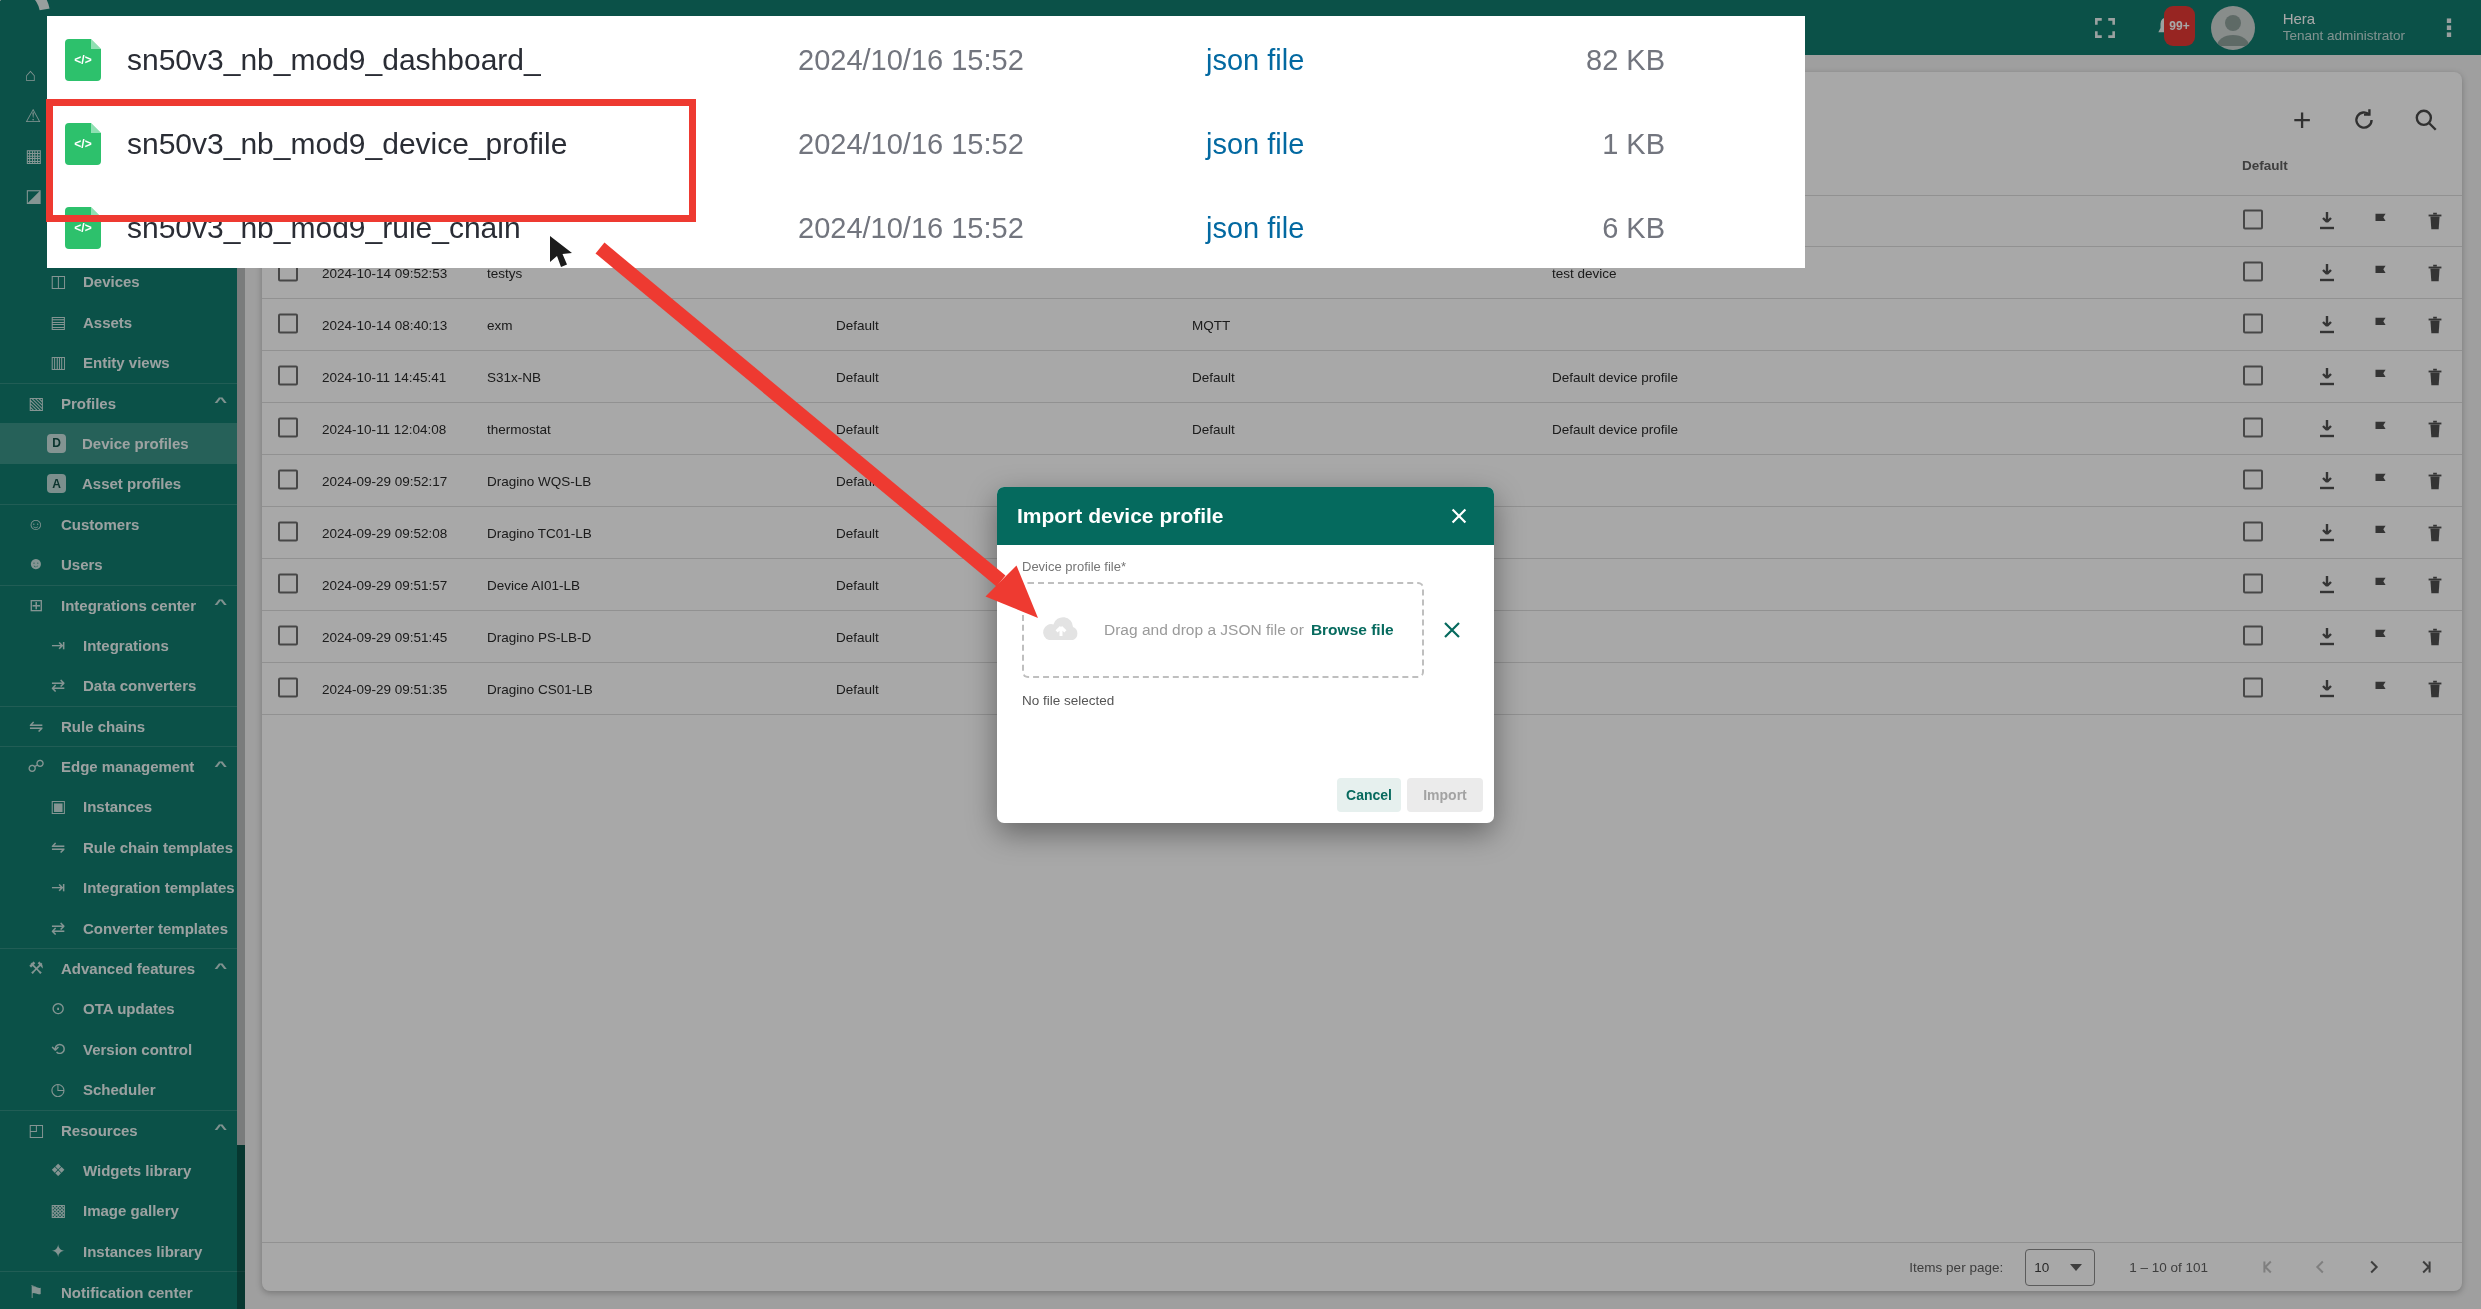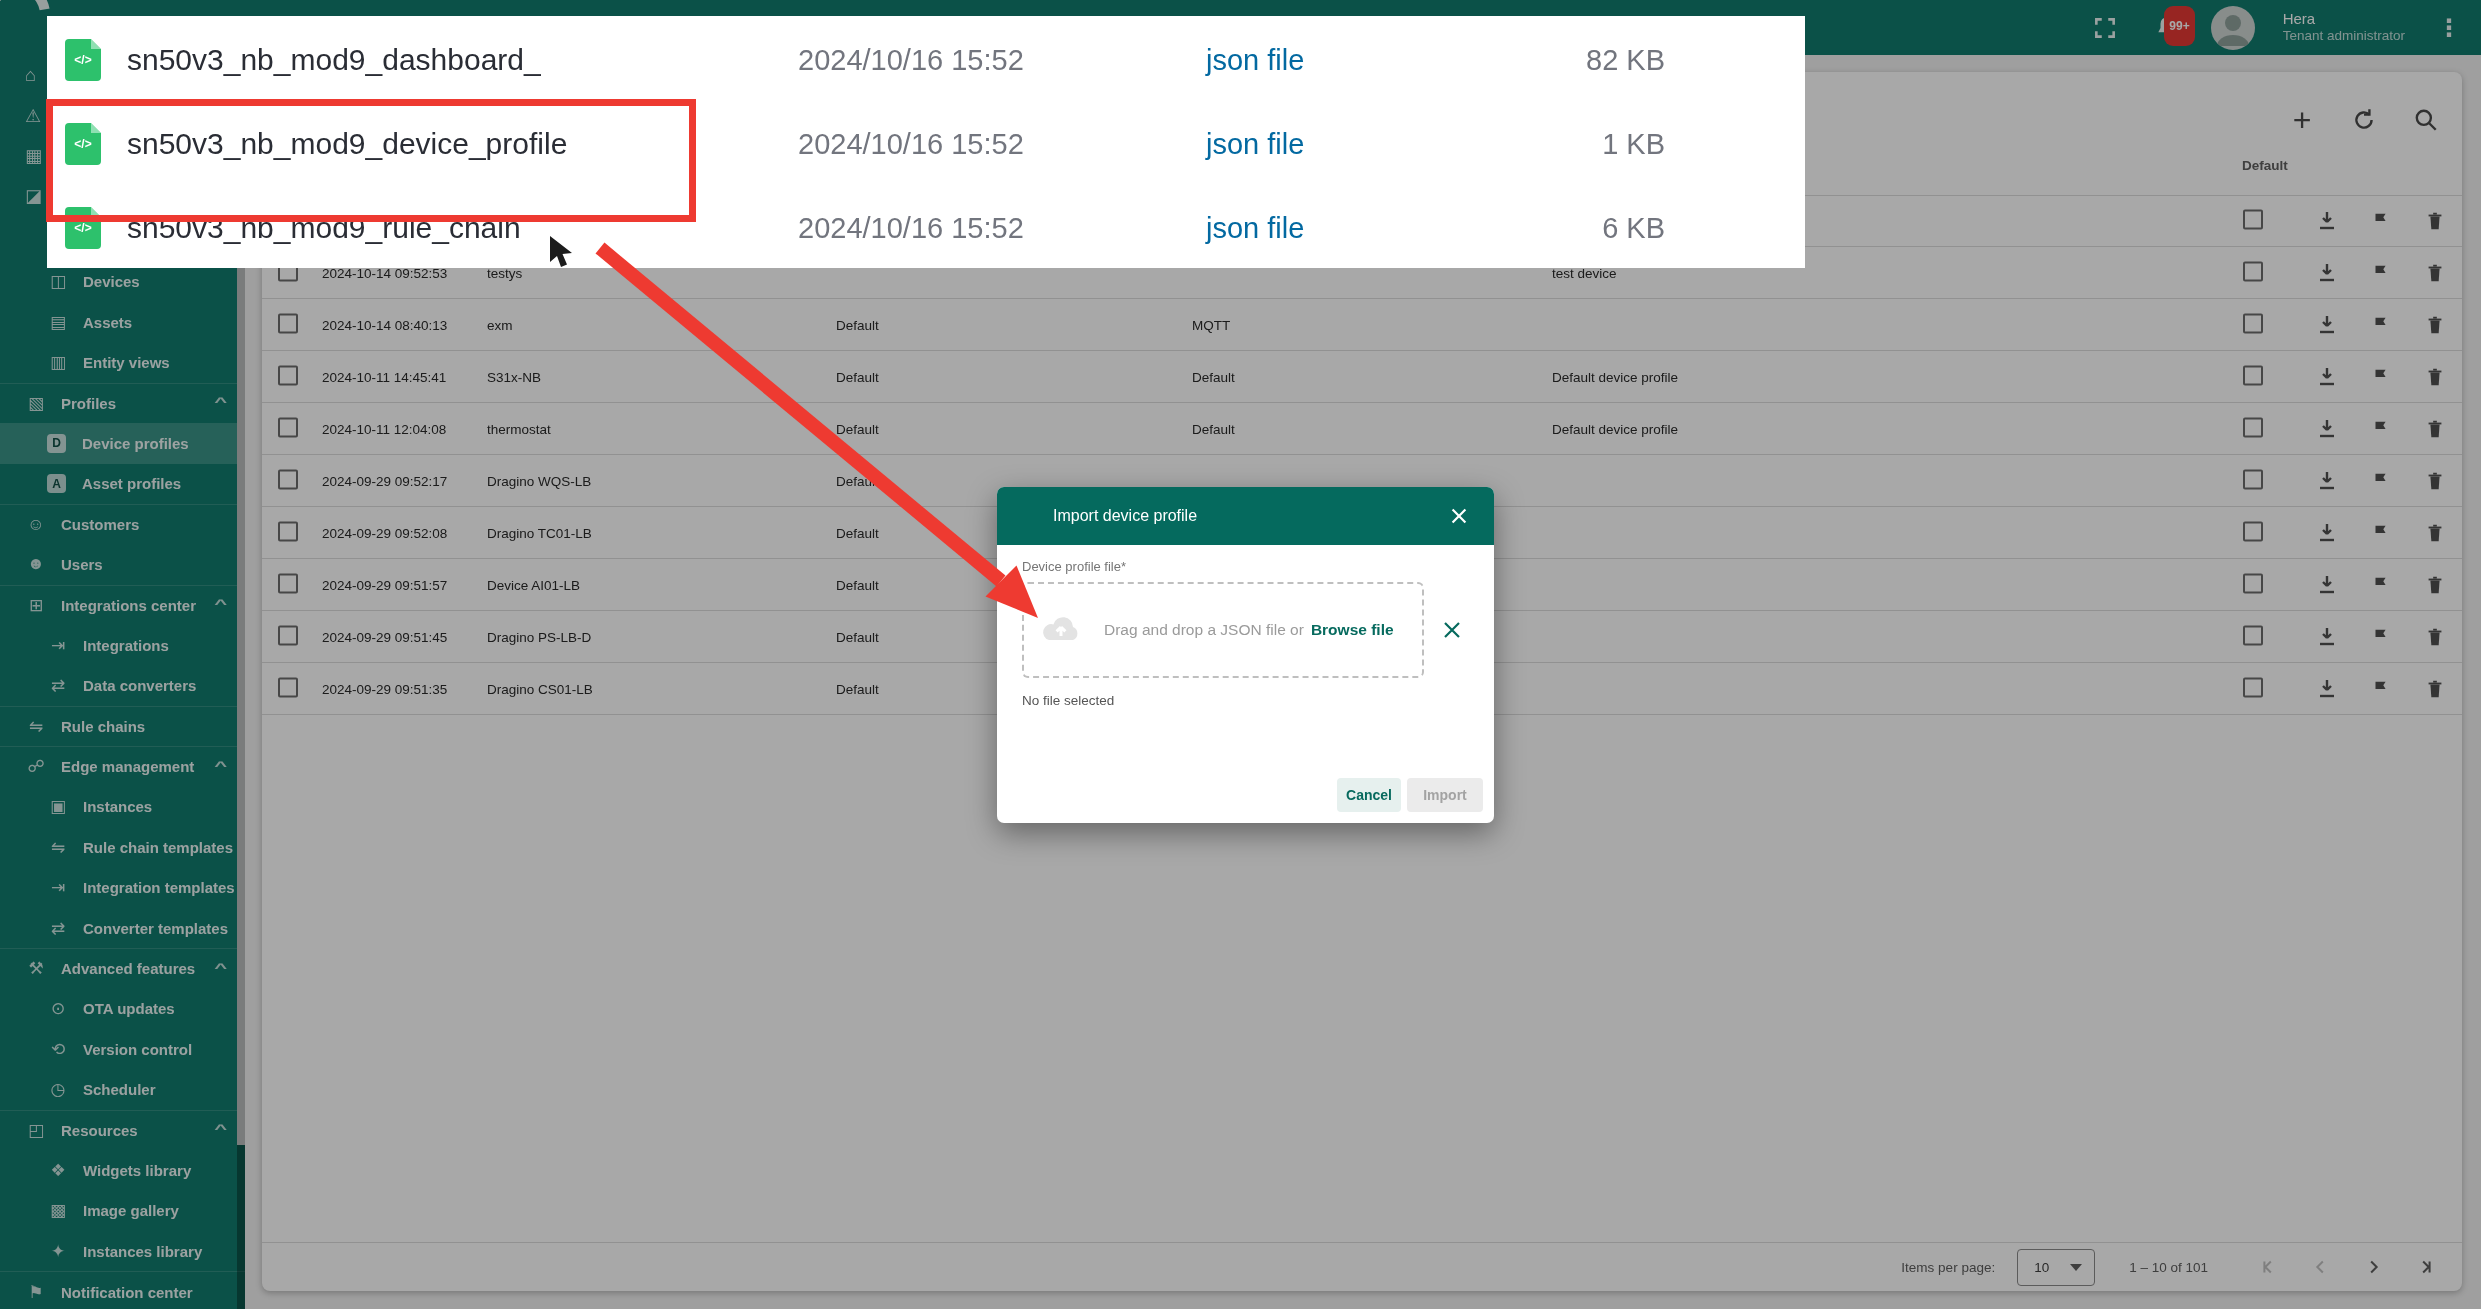--- a/index.html
+++ b/index.html
@@ -44,34 +44,34 @@
   .cell { position:absolute; top:50%; transform:translateY(-50%); white-space:nowrap; }
   .c-check { left:16px; } .c-time { left:60px; } .c-name { left:225px; } .c-prof { left:574px; } .c-trans { left:930px; } .c-desc { left:1290px; }
   .c-defcheck { left:1981px; }
   .cbx { display:inline-block; width:20px; height:20px; border:2px solid #6d6d6d; border-radius:2px; background:transparent; cursor:pointer; }
   .ricons { position:absolute; right:14px; top:50%; transform:translateY(-50%); display:flex; gap:28px; }
   .iact { width:26px; height:26px; display:flex; align-items:center; justify-content:center; cursor:pointer; }
 
   
   .pagebar { position:absolute; left:0; right:0; top:1170px; height:49px; border-top:1px solid #dcdcdc; display:flex; align-items:center; justify-content:flex-end; gap:0; padding-right:22px; color:#5e5e5e; font-size:13.5px; }
   .ipp-label { margin-right:22px; }
-  .pagesel { width:78px; height:37px; border:1px solid #8a8a8a; border-radius:4px; display:flex; align-items:center; padding:0 12px 0 16px; margin-right:34px; cursor:pointer; color:#3f3f3f; }
+  .pagesel { width:70px; height:37px; border:1px solid #8a8a8a; border-radius:4px; display:flex; align-items:center; padding:0 12px 0 8px; margin-right:34px; cursor:pointer; color:#3f3f3f; }
   .pagesel .caret { margin-left:auto; width:0; height:0; border-left:6px solid transparent; border-right:6px solid transparent; border-top:7px solid #5f5f5f; }
   .prange { margin-right:46px; }
   .pnav { display:flex; gap:22px; }
   .pbtn { width:30px; height:30px; display:flex; align-items:center; justify-content:center; cursor:pointer; }
   .pbtn.dis { opacity:.38; }
 
   
   .backdrop { position:absolute; inset:0; background:rgba(0,0,0,.34); z-index:40; }
 
   
   .modal { position:absolute; left:997px; top:487px; width:497px; height:336px; background:#ffffff; border-radius:7px; overflow:hidden; box-shadow:0 10px 30px rgba(0,0,0,.4); z-index:50; }
   .modal-head { height:58px; background:#056a5e; display:flex; align-items:center; padding:0 20px; }
-  .modal-title { color:#ffffff; font-size:16px; font-weight:normal;margin-left:36px; }
+  .modal-title { color:#ffffff; font-size:21px; font-weight:bold; }
   .modal-close { margin-left:auto; width:30px; height:30px; display:flex; align-items:center; justify-content:center; cursor:pointer; }
   .field-label { position:absolute; left:25px; top:72px; font-size:13px; color:#757575; }
   .dropzone { position:absolute; left:25px; top:95px; width:402px; height:96px; border:2px dashed #bfbfbf; border-radius:6px; display:flex; align-items:center; cursor:pointer; }
   .dz-text { font-size:15.5px; color:#9a9a9a; margin-left:22px; }
   .dz-browse { color:#066a5e; font-weight:bold; margin-left:7px; font-size:15.5px; cursor:pointer; }
   .dz-clear { position:absolute; left:440px; top:128px; width:30px; height:30px; display:flex; align-items:center; justify-content:center; cursor:pointer; }
   .nofile { position:absolute; left:25px; top:206px; font-size:13.5px; color:#555555; }
   .mbtns { position:absolute; right:11px; bottom:11px; display:flex; gap:6px; }
   .btn { height:34px; border:none; border-radius:4px; font-size:14px; font-weight:bold; font-family:inherit; cursor:pointer; }
   .btn.cancel { width:64px; background:#e6f0ee; color:#076a5e; }

